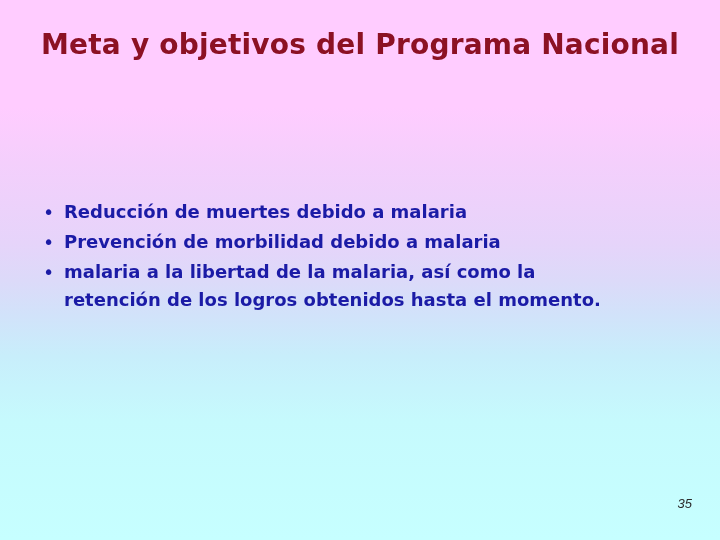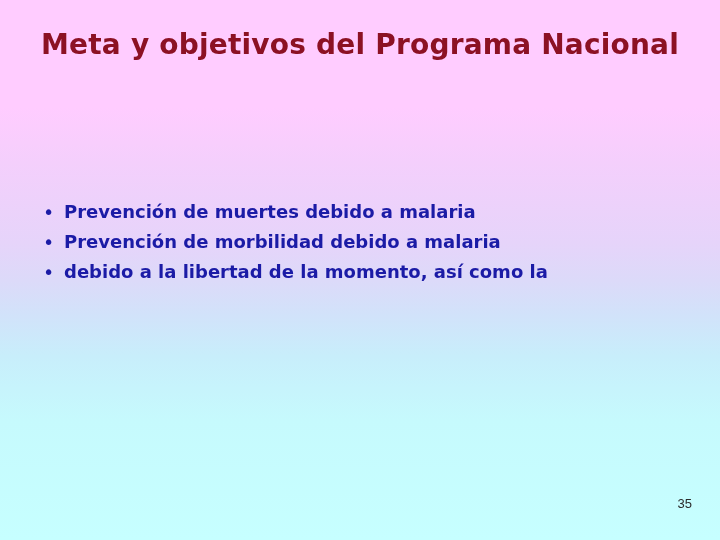--- a/index.html
+++ b/index.html
@@ -87,51 +87,53 @@
   
   #page-number {
     position: absolute;
     right: 28px;
     bottom: 28px;
     color: #2B2B2B;
     font-size: 13px;
     font-weight: normal;
     line-height: 16px;
     font-family: "Liberation Sans", sans-serif;
+    font-style: italic;
   }
 </style>
 </head>
 <body>
 
 <div id="slide">
 
   <div id="title-block">
     <div class="title-line">Meta y objetivos del Programa Nacional</div>
   </div>
 
   <div id="bullet-block">
 
     <div class="bullet-row">
       <span class="bullet-marker">•</span>
       <span class="bullet-text">
-        <span class="wrap-line">Prevención de muertes debido a malaria</span>
+        <span class="wrap-line">Reducción de muertes debido a malaria</span>
       </span>
     </div>
 
     <div class="bullet-row">
       <span class="bullet-marker">•</span>
       <span class="bullet-text">
         <span class="wrap-line">Prevención de morbilidad debido a malaria</span>
       </span>
     </div>
 
     <div class="bullet-row">
       <span class="bullet-marker">•</span>
       <span class="bullet-text">
-        <span class="wrap-line">debido a la libertad de la momento, así como la</span>
+        <span class="wrap-line">malaria a la libertad de la malaria, así como la</span>
+        <span class="wrap-line">retención de los logros obtenidos hasta el momento.</span>
       </span>
     </div>
 
   </div>
 
   <div id="page-number">35</div>
 
 </div>
 
 </body></html>

